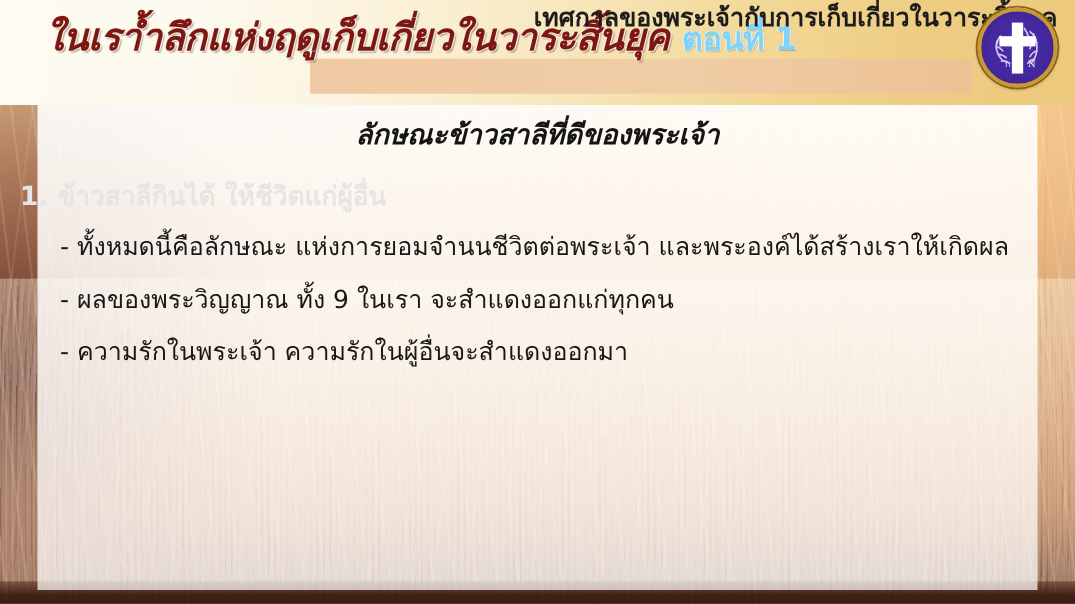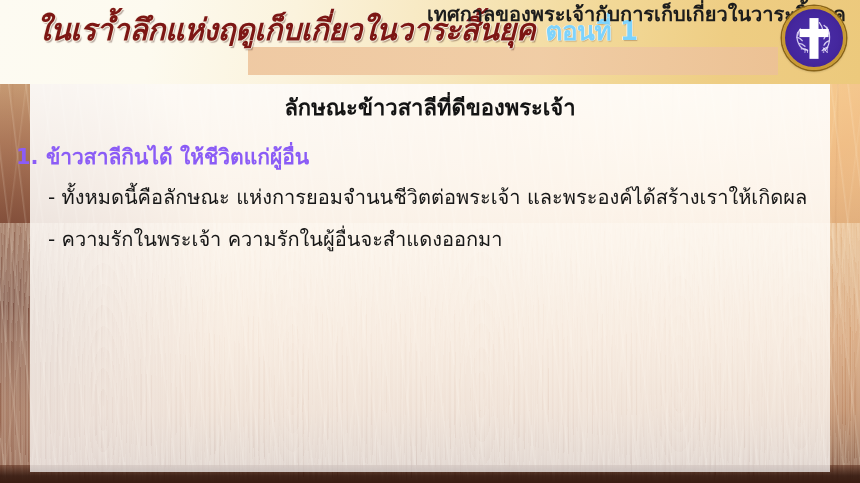--- a/index.html
+++ b/index.html
@@ -174,27 +174,28 @@
     padding:0;
   }
 
   .section-heading {
     position:absolute; left:0; right:0; top:6px;
     text-align:center;
     font-size:22px;
     font-weight:bold;
     color:#141414;
     white-space:nowrap;
+    font-style:italic;
   }
 
   .point-title {
     position:absolute; left:-14px; top:56px;
     font-size:21px;
     font-weight:bold;
-    color:#8b5cf6;
+    color:#e5e5e5;
     white-space:nowrap;
   }
 
   .bullets {
     position:absolute; left:-14px; top:98px;
     width:816px;
   }
   .bullet {
     font-size:20px;
     font-weight:500;
@@ -256,18 +257,19 @@
   </div>
 
   <div class="content-inner">
 
     <div class="section-heading">ลักษณะข้าวสาลีที่ดีของพระเจ้า</div>
 
     <div class="point-title">1. ข้าวสาลีกินได้ ให้ชีวิตแก่ผู้อื่น</div>
 
     <div class="bullets">
       <div class="bullet wrap">- ทั้งหมดนี้คือลักษณะ แห่งการยอมจำนนชีวิตต่อพระเจ้า และพระองค์ได้สร้างเราให้เกิดผล</div>
+      <div class="bullet">- ผลของพระวิญญาณ ทั้ง 9 ในเรา จะสำแดงออกแก่ทุกคน</div>
       <div class="bullet">- ความรักในพระเจ้า ความรักในผู้อื่นจะสำแดงออกมา</div>
     </div>
 
   </div>
 
 </div>
 
 </body></html>

